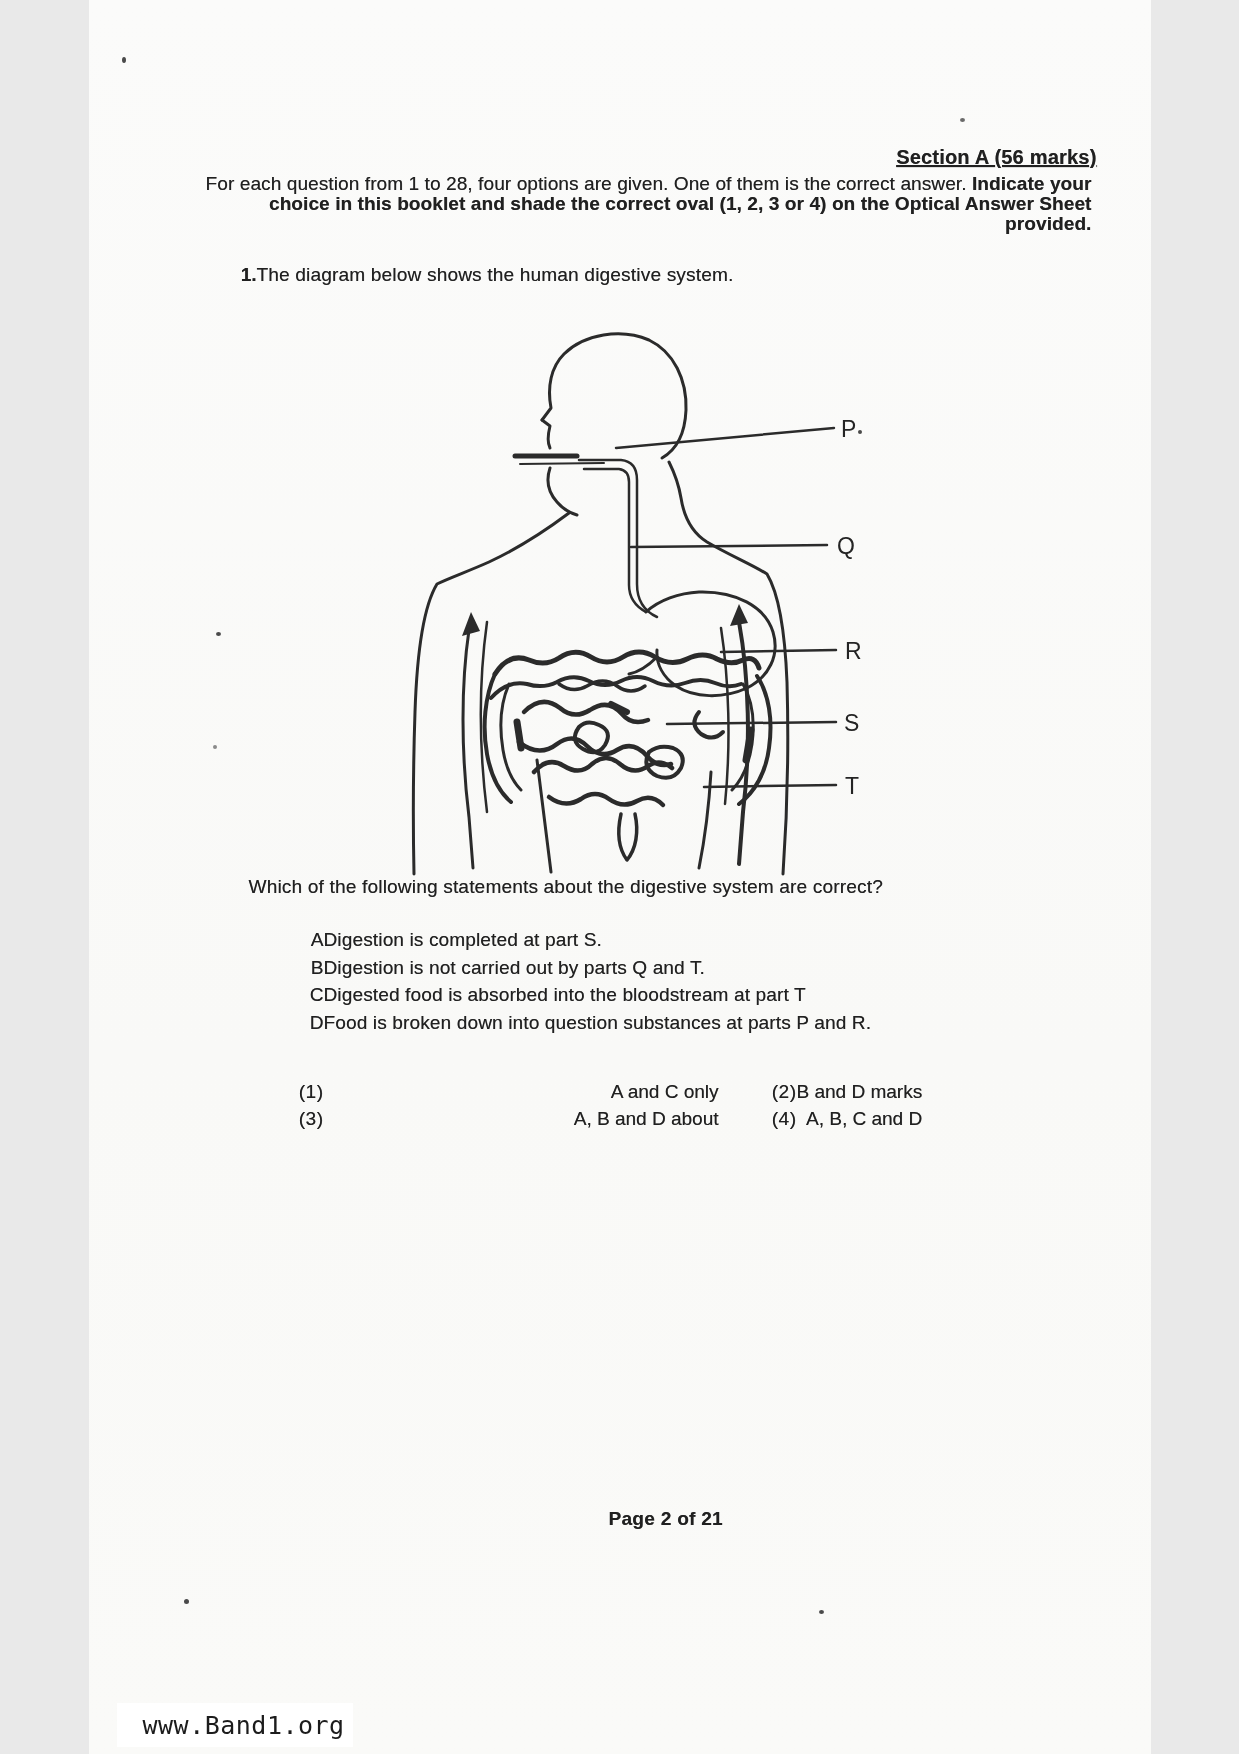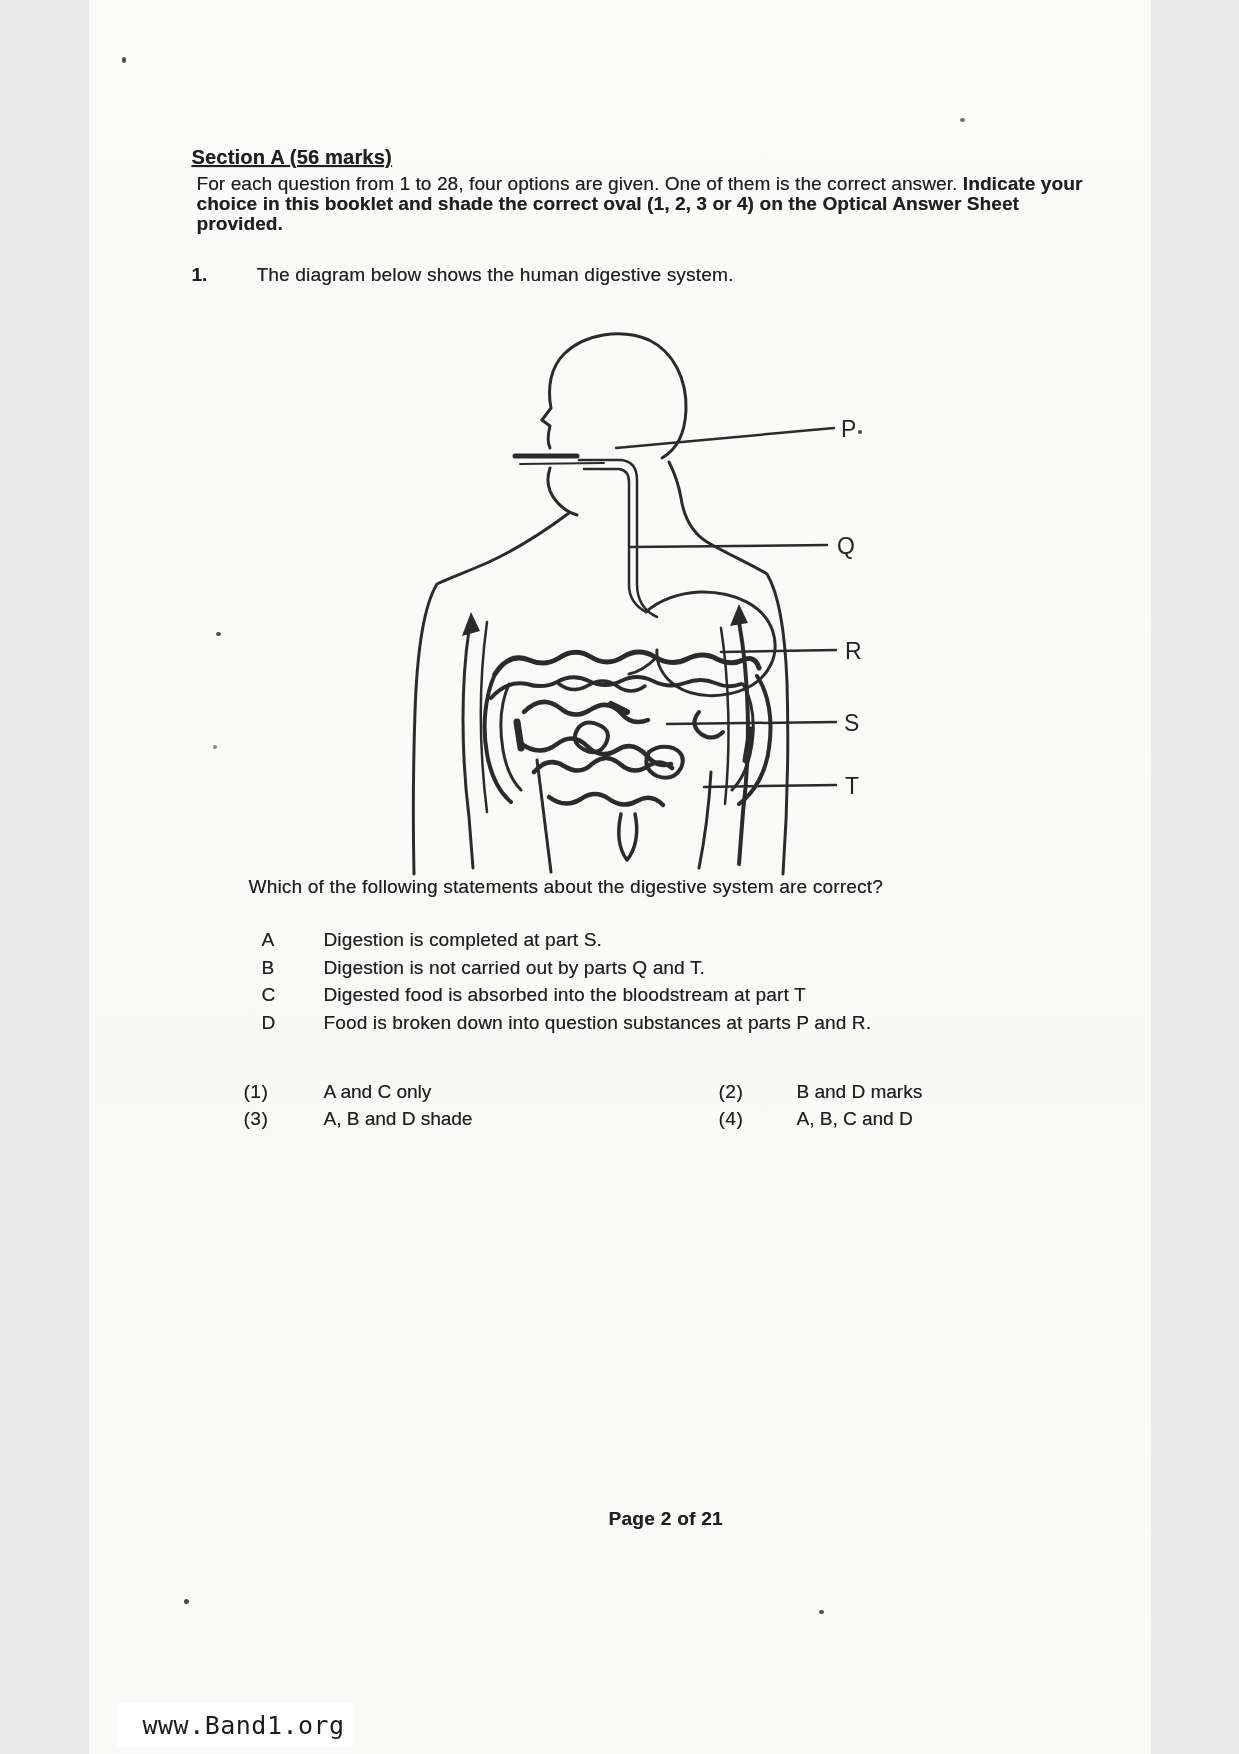--- a/index.html
+++ b/index.html
@@ -5,20 +5,21 @@
   html,body{margin:0;padding:0;}
   body{background:#e9e9e9;}
   .page{
     position:relative;
     width:1062px;height:1754px;
     margin:0 auto;
     background:linear-gradient(180deg,#fbfbfa 0%,#f9f9f7 60%,#fafaf8 100%);
     font-family:"Liberation Sans", sans-serif;
     color:#202020;
     overflow:hidden;
+    text-align:right;
   }
   .scan{ text-shadow:0.25px 0.25px 0.35px rgba(20,20,20,0.55); }
 
   
   .section-block{position:absolute;left:103px;top:146px;width:905px;}
   .section-title{
     font-size:20px;font-weight:bold;text-decoration:underline;
     margin:0 0 4px 0;letter-spacing:0.2px;
   }
   .intro{font-size:19px;line-height:20px;margin:5px;letter-spacing:0.1px;}
@@ -178,21 +179,21 @@
       <span class="statement-text">Food is broken down into question substances at parts P and R.</span>
     </div>
   </div>
 
   <div class="options scan">
     <span class="num">(1)</span>
     <span>A and C only</span>
     <span class="num">(2)</span>
     <span>B and D marks</span>
     <span class="num">(3)</span>
-    <span>A, B and D shade</span>
+    <span>A, B and D about</span>
     <span class="num">(4)</span>
     <span>A, B, C and D</span>
   </div>
 
   <div class="page-footer scan">Page 2 of 21</div>
 
   <div class="watermark">
     <span>www.Band1.org</span>
   </div>
 

